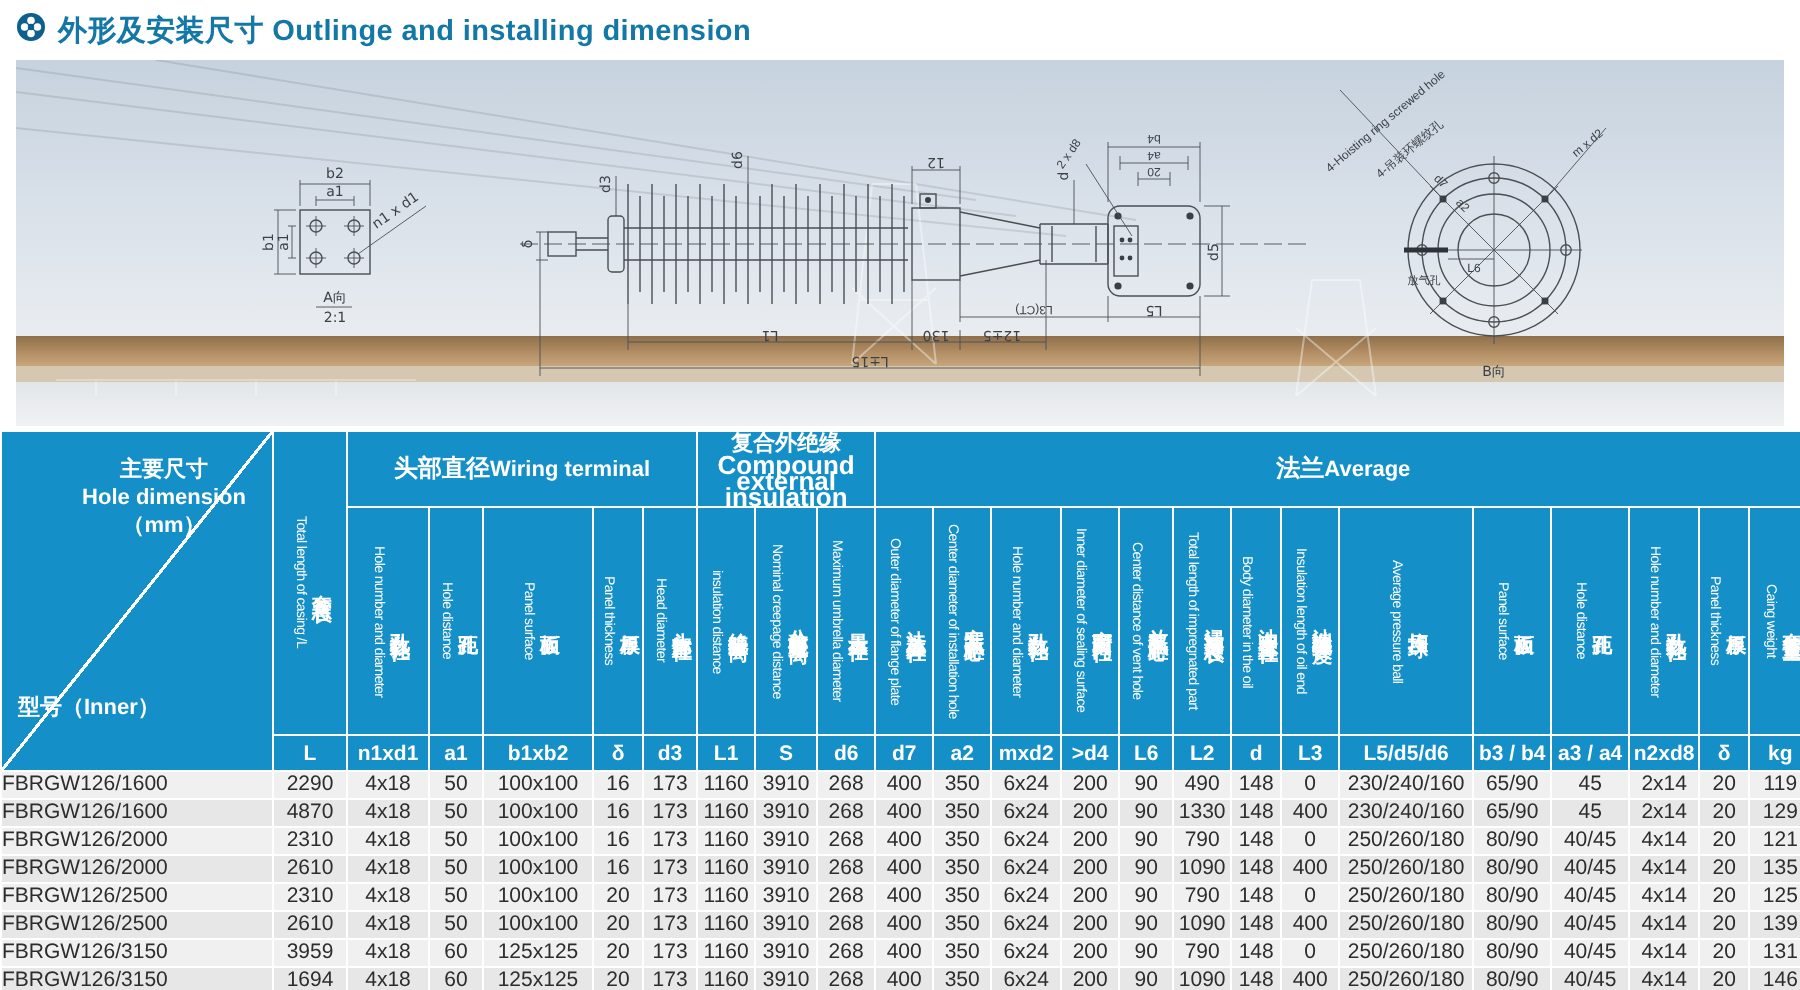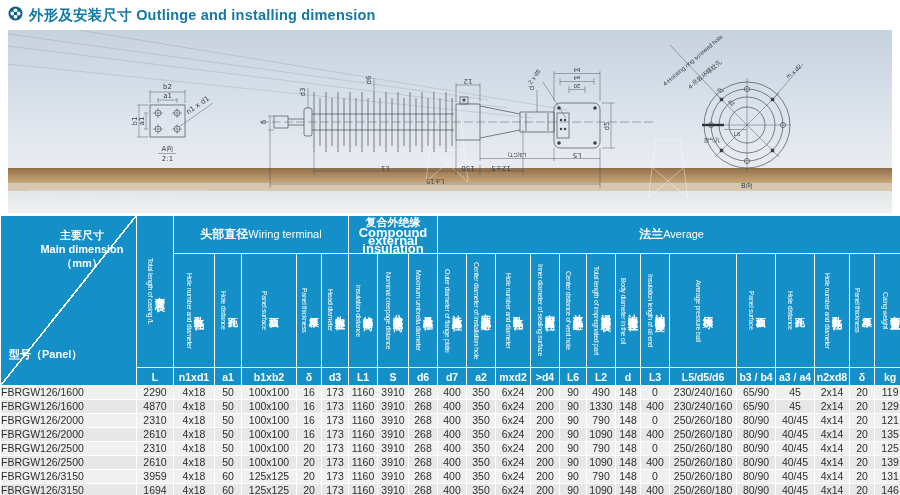--- a/index.html
+++ b/index.html
@@ -17,21 +17,21 @@
   .cad{stroke:#4a4f54;stroke-width:.7;fill:none;}
   .cadthin{stroke:#4a4f54;stroke-width:.45;fill:none;}
   .cadfill{fill:#3a3f44;stroke:none;}
   text.dim{font-size:7px;fill:#3c4146;stroke:none;text-anchor:middle;font-family:"DejaVu Sans",sans-serif;}
   text.dim6{font-size:6px;fill:#3c4146;stroke:none;text-anchor:middle;}
   text.dim5{font-size:5.5px;fill:#3c4146;stroke:none;text-anchor:middle;}
   
   table.spec{border-collapse:separate;border-spacing:1px;table-layout:fixed;width:900px;margin-top:2px;}
   table.spec th,table.spec td{padding:0;overflow:hidden;}
   th.grp{background:#148fc7;color:#fff;height:25px;font-size:12px;font-weight:bold;text-align:center;vertical-align:middle;}
-  th.grp .gen{font-weight:normal;font-size:11px;}
+  th.grp .gen{font-weight:bold;font-size:11px;}
   th.grp .gen2{display:block;font-weight:bold;font-size:13px;line-height:8px;}
   th.grp .gzh2{display:block;font-size:11px;line-height:13px;}
   th.vh{background:#148fc7;color:#fff;vertical-align:middle;}
   th.vh .vbox{display:flex;align-items:center;justify-content:center;height:113px;}
   th.vh.tall .vbox{height:140px;}
   .ven{writing-mode:vertical-lr;text-orientation:mixed;font-size:7px;letter-spacing:-.3px;line-height:1.15;max-height:110px;font-weight:normal;}
   th.vh.tall .ven{max-height:136px;}
   .vzh{writing-mode:vertical-lr;text-orientation:upright;font-size:10px;font-weight:bold;letter-spacing:1.5px;margin-left:1px;max-height:110px;line-height:1;}
   td.sym{background:#148fc7;color:#fff;height:17px;font-size:10.5px;font-weight:bold;text-align:center;}
   tbody td{background:#f0f0f0;height:13px;line-height:13px;font-size:10.5px;color:#2d2d2d;text-align:center;white-space:nowrap;}
@@ -212,24 +212,24 @@
       <col style="width: 34px;">
       <col style="width: 24px;">
       <col style="width: 30px;">
     </colgroup>
     <thead>
       <tr>
         <th class="corner" rowspan="3">
           <div class="diag"></div>
           <div class="cornertxt c-top">
             <span class="cen">主要尺寸</span>
-            <span class="cen">Main dimension</span>
+            <span class="cen">Hole dimension</span>
             <span class="cen">（mm）</span>
           </div>
-          <div class="cornertxt c-bot">型号（Panel）</div>
+          <div class="cornertxt c-bot">型号（Inner）</div>
         </th>
         <th class="vh tall" rowspan="2">
           <div class="vbox">
             <span class="ven">Total length of casing /L</span>
             <span class="vzh">套管总长</span>
           </div>
         </th>
         <th class="grp" colspan="5"><span>头部直径</span><span class="gen">Wiring terminal</span></th>
         <th class="grp" colspan="3">
           <span class="gzh2">复合外绝缘</span>

